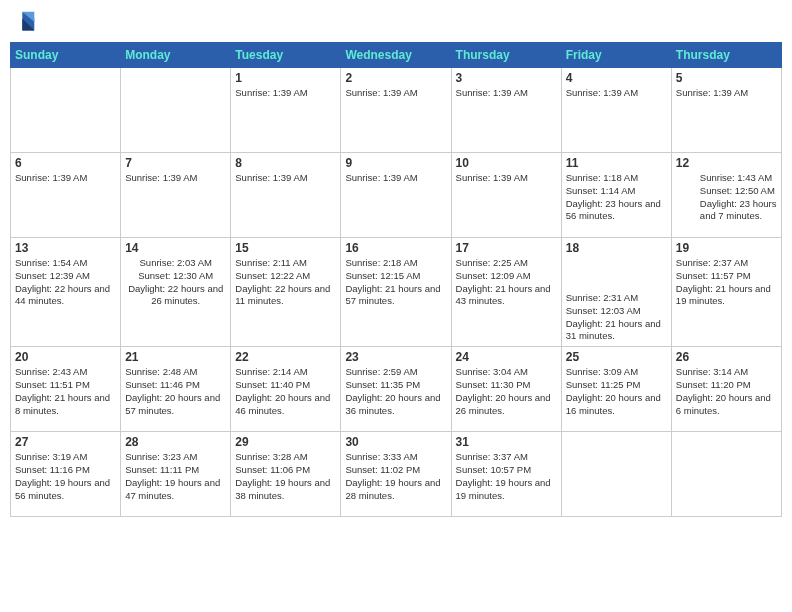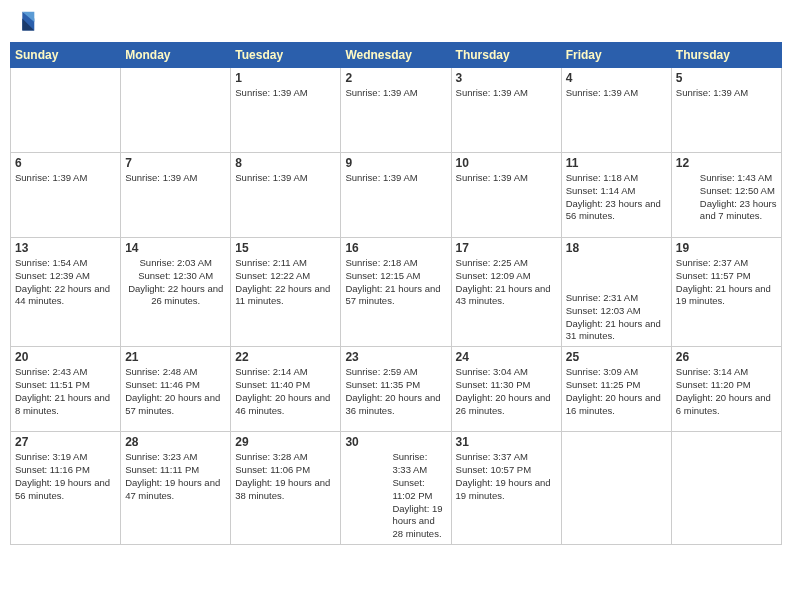--- a/index.html
+++ b/index.html
@@ -44,21 +44,21 @@
       font-size: 14px;
       color: #333;
     }
     .calendar {
       width: 100%;
       border-collapse: collapse;
       table-layout: fixed;
     }
     .calendar th {
       background-color: #2b5fac;
-      color: #fef9c3;
+      color: #5eead4;
       font-size: 12px;
       font-weight: bold;
       padding: 5px 4px;
       text-align: left;
       border: 1px solid #2b5fac;
       margin-top: 47px;
     }
     .calendar td {
       border: 1px solid #ccc;
       vertical-align: top;
@@ -277,21 +277,21 @@
 Daylight: 19 hours and 47 minutes.</div>
         </td>
         <td>
           <span class="day-num">29</span>
           <div class="cell-text" style="white-space: pre-line;">Sunrise: 3:28 AM
 Sunset: 11:06 PM
 Daylight: 19 hours and 38 minutes.</div>
         </td>
         <td>
           <span class="day-num">30</span>
-          <div class="cell-text" style="white-space: pre-line; margin-left: 47px;">Sunrise: 3:33 AM
+          <div class="cell-text" style="white-space: pre-line;">Sunrise: 3:33 AM
 Sunset: 11:02 PM
 Daylight: 19 hours and 28 minutes.</div>
         </td>
         <td>
           <span class="day-num">31</span>
           <div class="cell-text" style="white-space: pre-line;">Sunrise: 3:37 AM
 Sunset: 10:57 PM
 Daylight: 19 hours and 19 minutes.</div>
         </td>
         <td class="empty-cell"></td>

